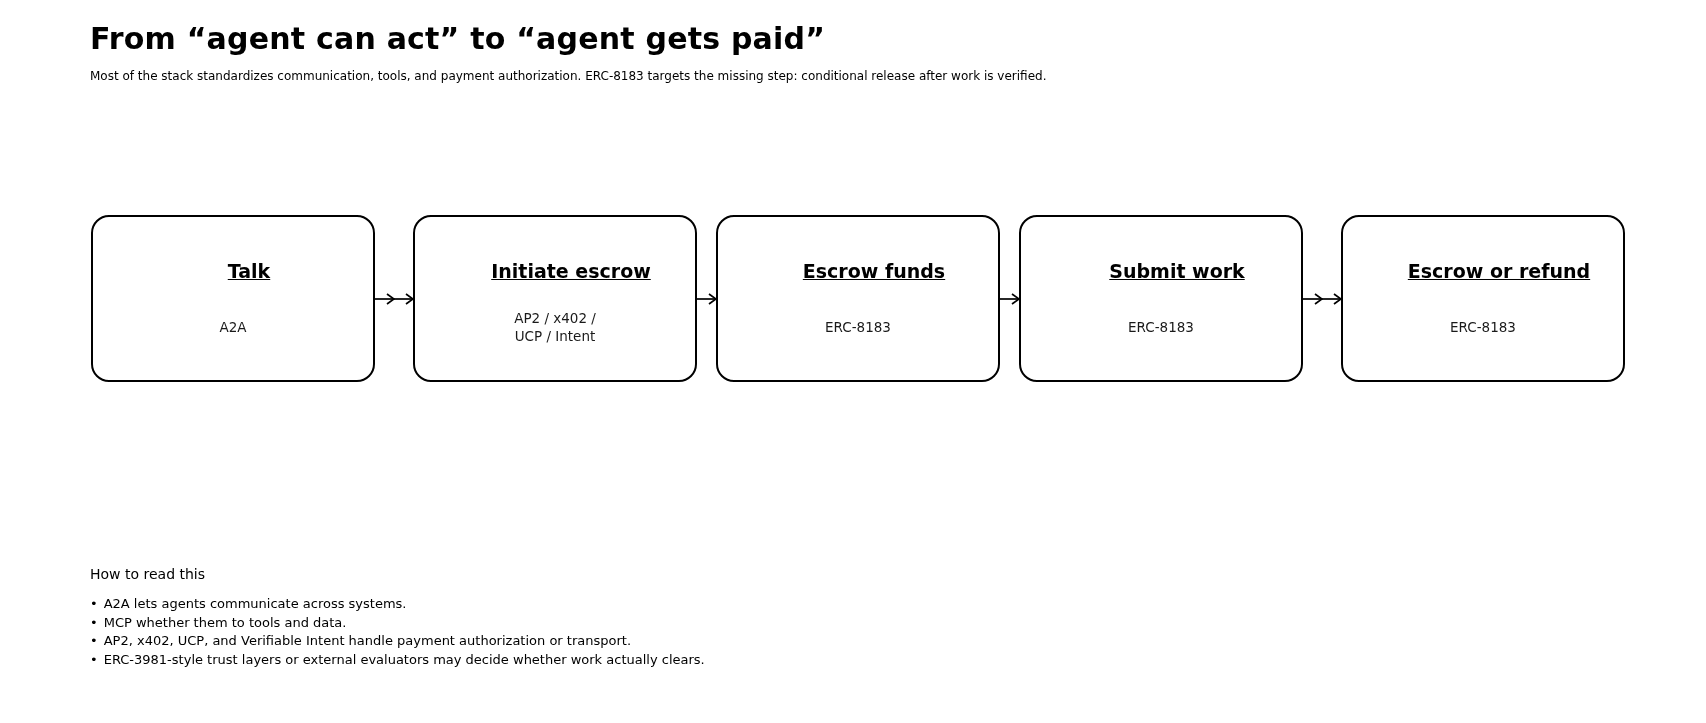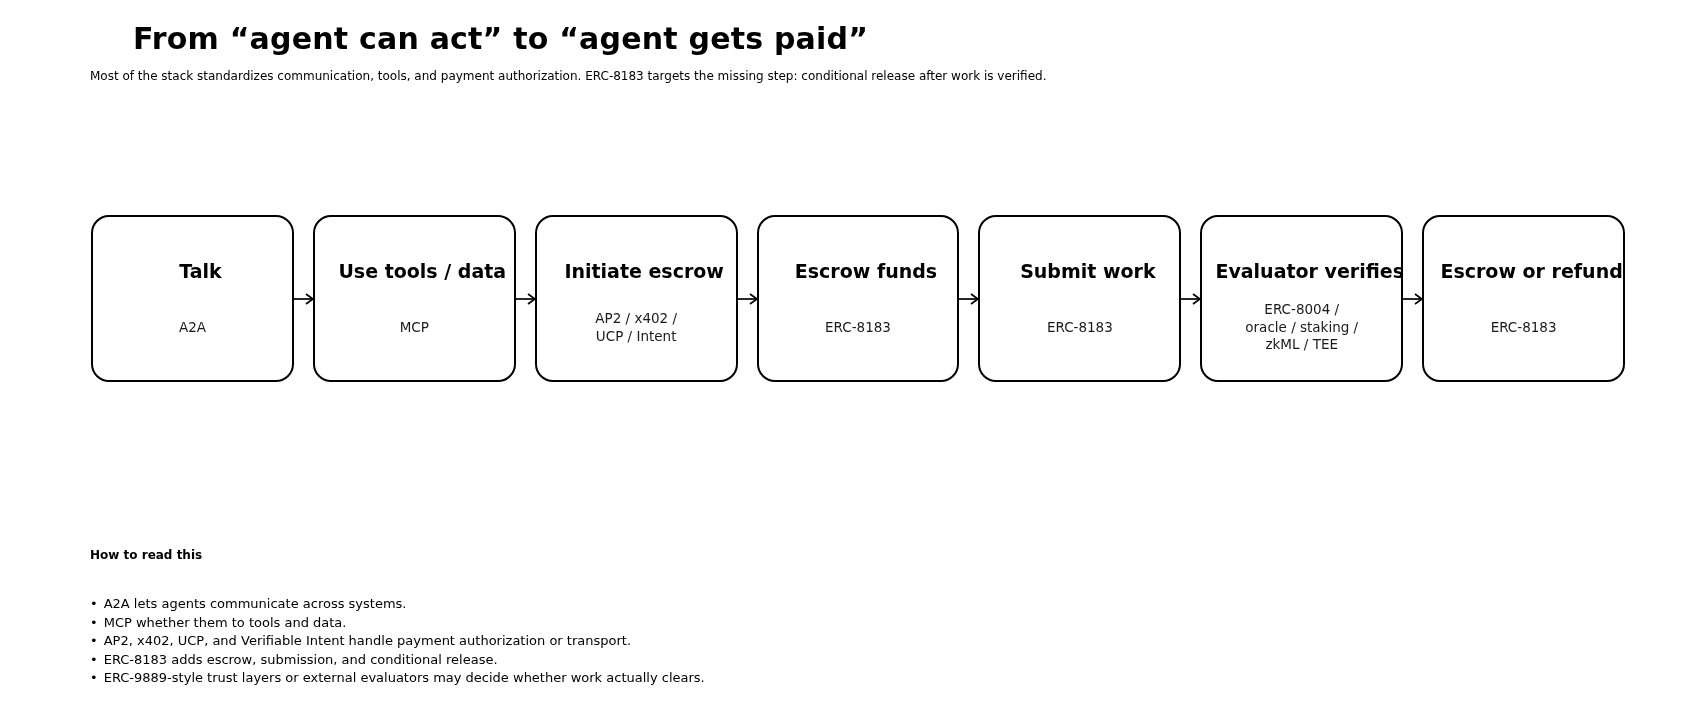--- a/index.html
+++ b/index.html
@@ -17,21 +17,20 @@
     overflow: hidden;
   }
   .page-title {
     position: absolute;
     left: 90px;
     top: 21px;
     font-size: 30px;
     font-weight: bold;
     letter-spacing: 0.2px;
     white-space: nowrap;
-    margin-left: 43px;
   }
   .page-subtitle {
     position: absolute;
     left: 90px;
     top: 69px;
     font-size: 12px;
     white-space: nowrap;
   }
   .flow-row {
     position: absolute;
@@ -46,27 +45,28 @@
     flex: 1 1 0;
     position: relative;
     border: 2px solid #000000;
     border-radius: 18px;
     background: #ffffff;
     box-sizing: border-box;
   }
   .step-label {
     position: absolute;
     top: 33%;
-    left: 8px;
+    left: 16px;
     width: 100%;
     transform: translateY(-50%);
     text-align: center;
     font-size: 19px;
     font-weight: bold;
     white-space: nowrap;
+    text-decoration: underline;
   }
   .step-detail {
     position: absolute;
     top: 68%;
     left: 0;
     width: 100%;
     transform: translateY(-50%);
     text-align: center;
     font-size: 13.5px;
     line-height: 1.32;
@@ -80,23 +80,23 @@
   .arrow-cell svg {
     position: absolute;
     left: -1px;
     top: 50%;
     transform: translateY(-50%);
     display: block;
   }
   .notes-heading {
     position: absolute;
     left: 90px;
-    top: 548px;
-    font-size: 12px;
-    font-weight: bold;
+    top: 566px;
+    font-size: 14px;
+    font-weight: normal;
     white-space: nowrap;
   }
   .notes-list {
     position: absolute;
     left: 90px;
     top: 595px;
     font-size: 13px;
     line-height: 18.5px;
   }
   .note-row {
@@ -122,24 +122,20 @@
       <div class="step-detail">A2A</div>
     </div>
 
     <div class="arrow-cell">
       <svg width="21" height="16" viewBox="0 0 21 16">
         <line x1="0" y1="8" x2="19" y2="8" stroke="#000" stroke-width="1.7"></line>
         <path d="M13 3 L20 8 L13 13" fill="none" stroke="#000" stroke-width="1.7" stroke-linejoin="miter"></path>
       </svg>
     </div>
 
-    <div class="step-box">
-      <div class="step-label">Use tools / data</div>
-      <div class="step-detail">MCP</div>
-    </div>
 
     <div class="arrow-cell">
       <svg width="21" height="16" viewBox="0 0 21 16">
         <line x1="0" y1="8" x2="19" y2="8" stroke="#000" stroke-width="1.7"></line>
         <path d="M13 3 L20 8 L13 13" fill="none" stroke="#000" stroke-width="1.7" stroke-linejoin="miter"></path>
       </svg>
     </div>
 
     <div class="step-box">
       <div class="step-label">Initiate escrow</div>
@@ -171,26 +167,20 @@
       <div class="step-detail">ERC-8183</div>
     </div>
 
     <div class="arrow-cell">
       <svg width="21" height="16" viewBox="0 0 21 16">
         <line x1="0" y1="8" x2="19" y2="8" stroke="#000" stroke-width="1.7"></line>
         <path d="M13 3 L20 8 L13 13" fill="none" stroke="#000" stroke-width="1.7" stroke-linejoin="miter"></path>
       </svg>
     </div>
 
-    <div class="step-box">
-      <div class="step-label">Evaluator verifies</div>
-      <div class="step-detail">ERC-8004 /
-oracle / staking /
-zkML / TEE</div>
-    </div>
 
     <div class="arrow-cell">
       <svg width="21" height="16" viewBox="0 0 21 16">
         <line x1="0" y1="8" x2="19" y2="8" stroke="#000" stroke-width="1.7"></line>
         <path d="M13 3 L20 8 L13 13" fill="none" stroke="#000" stroke-width="1.7" stroke-linejoin="miter"></path>
       </svg>
     </div>
 
     <div class="step-box">
       <div class="step-label">Escrow or refund</div>
@@ -198,17 +188,16 @@
     </div>
 
   </div>
 
   <div class="notes-heading">How to read this</div>
 
   <div class="notes-list">
     <div class="note-row"><span class="bullet-char">•</span><span>A2A lets agents communicate across systems.</span></div>
     <div class="note-row"><span class="bullet-char">•</span><span>MCP whether them to tools and data.</span></div>
     <div class="note-row"><span class="bullet-char">•</span><span>AP2, x402, UCP, and Verifiable Intent handle payment authorization or transport.</span></div>
-    <div class="note-row"><span class="bullet-char">•</span><span>ERC-8183 adds escrow, submission, and conditional release.</span></div>
-    <div class="note-row"><span class="bullet-char">•</span><span>ERC-9889-style trust layers or external evaluators may decide whether work actually clears.</span></div>
+    <div class="note-row"><span class="bullet-char">•</span><span>ERC-3981-style trust layers or external evaluators may decide whether work actually clears.</span></div>
   </div>
 
 </div>
 
 </body></html>

